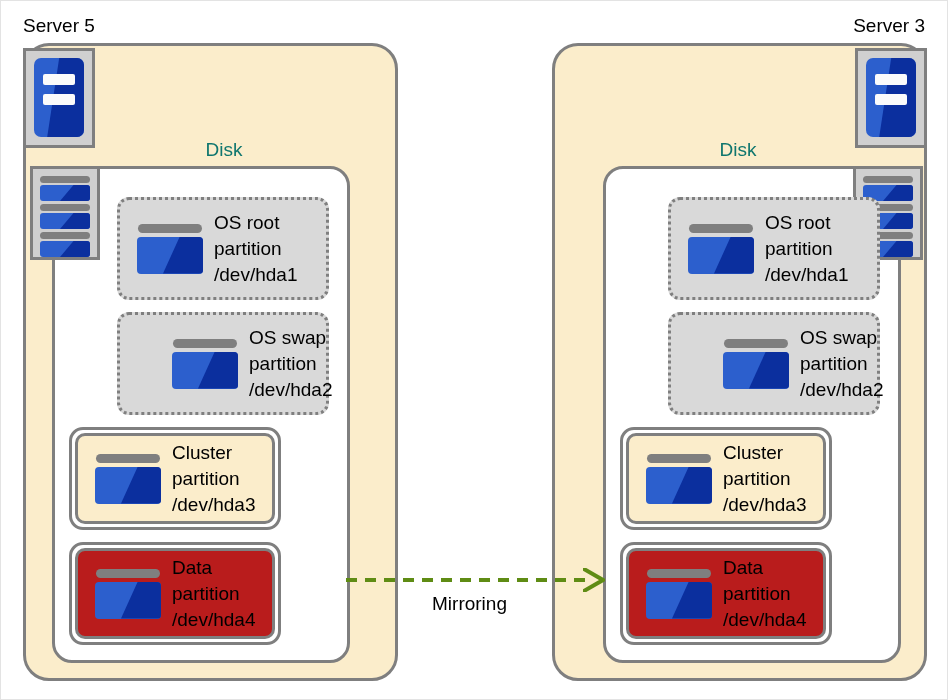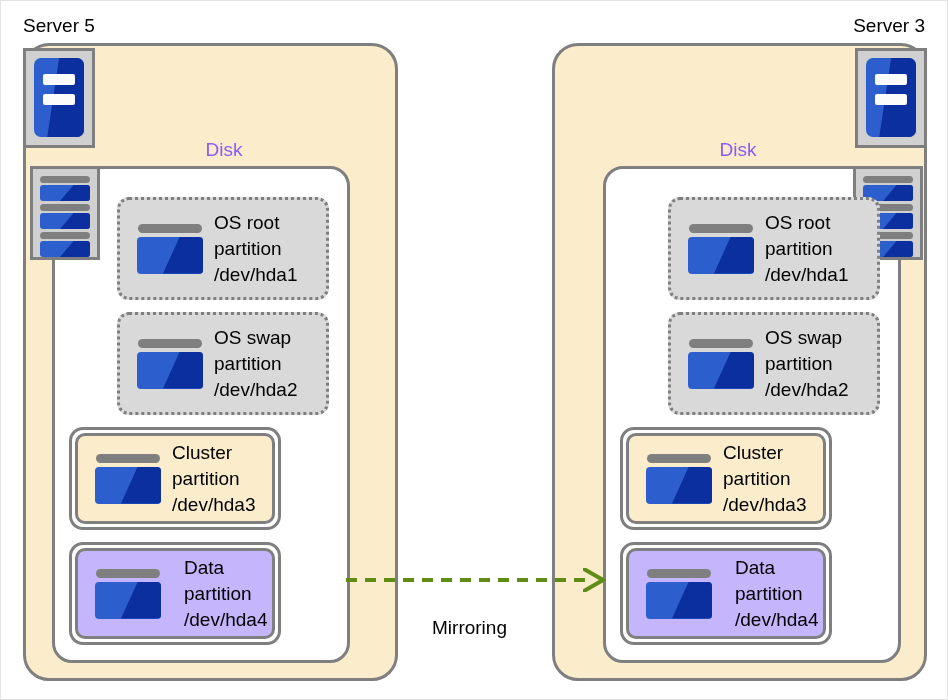--- a/index.html
+++ b/index.html
@@ -82,21 +82,21 @@
   .tower-icon .bar.b1 { top: 16px; }
   .tower-icon .bar.b2 { top: 36px; }
 
   
   .disk-label {
     position: absolute;
     top: 90px;
     width: 180px;
     text-align: center;
     font-size: 19px;
-    color: #8b5cf6;
+    color: #0f766e;
     line-height: 27px;
   }
   .disk-label.left  { left: 108px; }
   .disk-label.right { left: 93px; }
 
   
   .disk-box {
     position: absolute;
     top: 120px;
     width: 298px;
@@ -175,24 +175,24 @@
   .partition.framed .inner {
     flex: 1;
     height: 100%;
     display: flex;
     align-items: center;
     border: 3px solid #7f7f7f;
     border-radius: 10px;
     box-sizing: border-box;
   }
   .partition.framed.cluster .inner { background: #fbedcb; }
-  .partition.framed.data .inner    { background: #c4b5fd; gap: 12px; }
+  .partition.framed.data .inner    { background: #b91c1c; }
 
   .p-row1 { top: 28px; }
-  .p-row2 { top: 143px; }
+  .p-row2 { top: 143px; padding-left: 35px; }
   .p-row3 { top: 258px; justify-content: center; }
   .p-row4 { top: 373px; }
 
   
   .part-icon {
     position: relative;
     width: 66px;
     height: 50px;
     margin-left: 17px;
     margin-right: 11px;
@@ -240,21 +240,21 @@
   .mirror-arrow {
     position: absolute;
     left: 582px;
     top: 567px;
     width: 0; height: 0;
   }
   .mirror-arrow svg { display: block; }
   .mirror-label {
     position: absolute;
     left: 345px;
-    top: 616px;
+    top: 592px;
     width: 247px;
     text-align: center;
     font-size: 19px;
     color: #000000;
   }
 </style>
 </head>
 <body>
 
 <div id="canvas">

